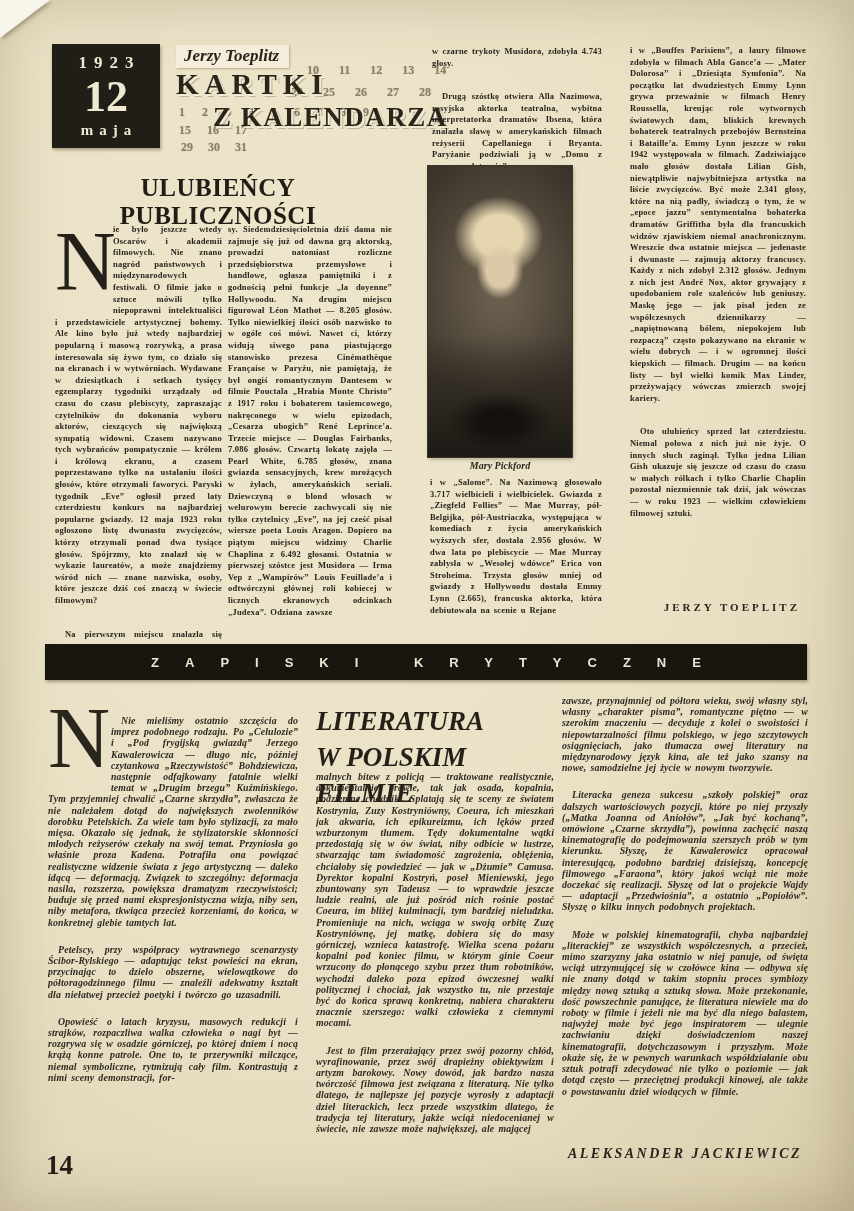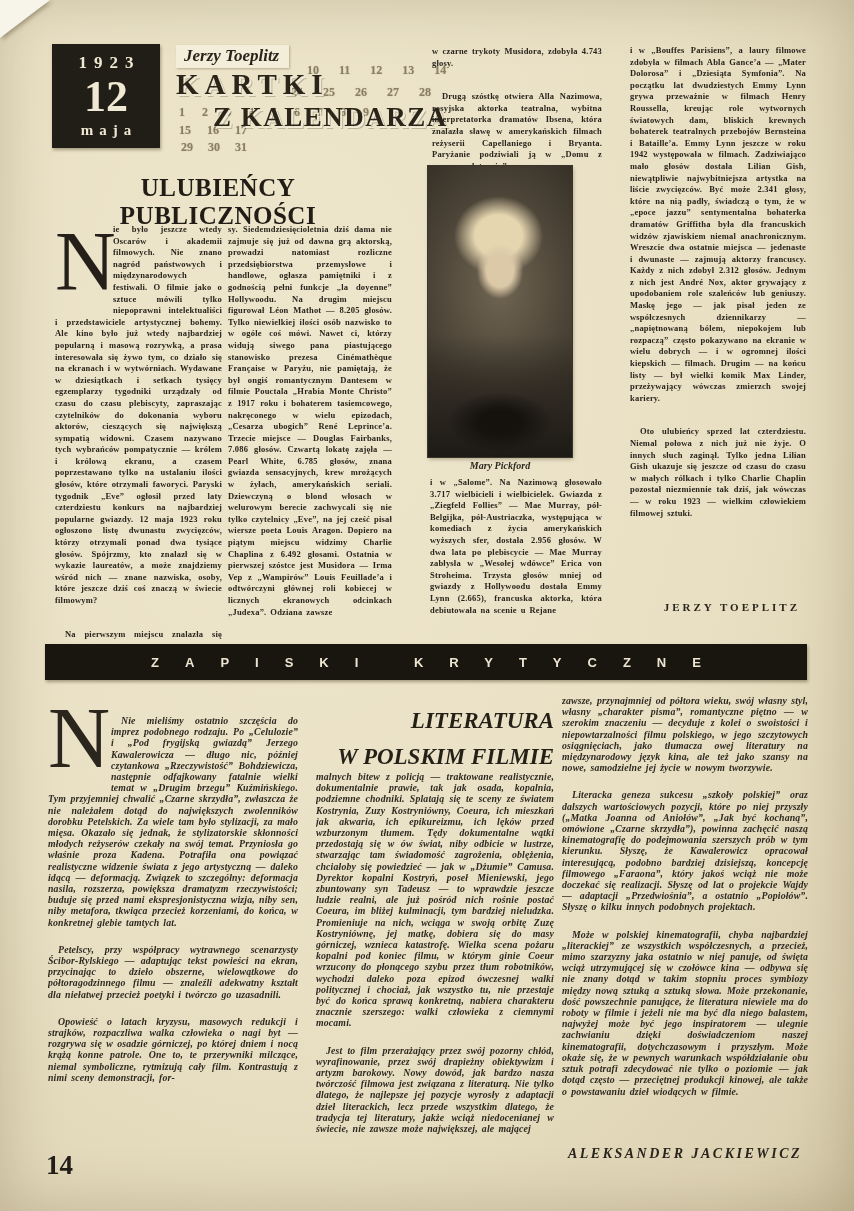--- a/index.html
+++ b/index.html
@@ -49,21 +49,21 @@
       radial-gradient(ellipse 70px 40px at 50% 88%, #15120e 30%, rgba(21,18,14,0) 75%),
       linear-gradient(to top, #1d1a15 0%, #2c2720 18%, rgba(44,39,32,0) 42%),
       radial-gradient(ellipse 120px 170px at 50% 42%, #706552 0%, #4a4236 60%, #332d24 100%);
     box-shadow:0 0 0 1px #3a342a, 1px 2px 4px rgba(60,50,25,.4);}
   .caption{left:428px;top:460px;width:144px;text-align:center;font-style:italic;font-size:10px;font-weight:700;color:#2d281f;}
   .sig1{left:630px;top:601px;width:170px;text-align:right;font-size:11px;font-weight:700;letter-spacing:3px;}
   
   .banner{left:45px;top:644px;width:762px;height:36px;background:#19150f;display:flex;align-items:center;justify-content:center;box-shadow:1px 2px 3px rgba(60,50,25,.4);}
   .banner span{font-family:"Liberation Sans", sans-serif;font-size:13px;font-weight:700;letter-spacing:26px;padding-left:26px;color:#ece5d0;white-space:nowrap;}
   
-  .a2title{left:316px;top:703px;width:238px;text-align:right;font-size:23px;line-height:36px;font-weight:700;font-style:italic;color:#241f17;}
+  .a2title{left:316px;top:703px;width:238px;text-align:left;font-size:27px;line-height:36px;font-weight:700;font-style:italic;color:#241f17;}
   .bb{font-size:9.8px;line-height:11.2px;font-weight:700;font-style:italic;text-align:justify;letter-spacing:.15px;word-spacing:1.5px;color:#2e2920;overflow:hidden;}
   .bb p{margin:0;}
   .bb p + p{margin-top:16px;}
   .b1{left:48px;top:699px;width:250px;height:442px;}
   .b2{left:316px;top:771px;width:238px;height:372px;}
   .b3{left:562px;top:695px;width:246px;height:448px;}
   .sig2{left:562px;top:1146px;width:246px;text-align:center;font-size:14px;font-weight:700;font-style:italic;letter-spacing:2.5px;color:#29241c;}
   .pagenum{left:46px;top:1150px;font-size:27px;font-weight:700;color:#221d16;}
 </style>
 </head>

